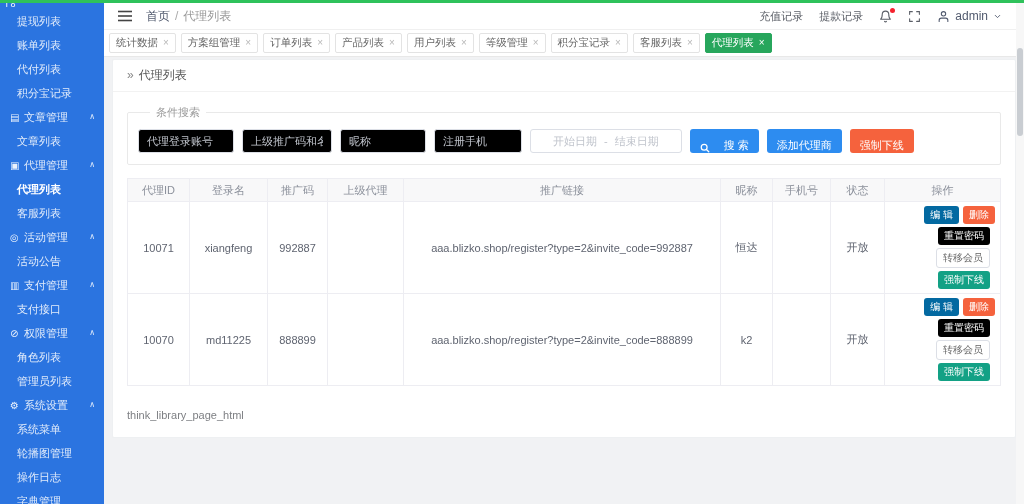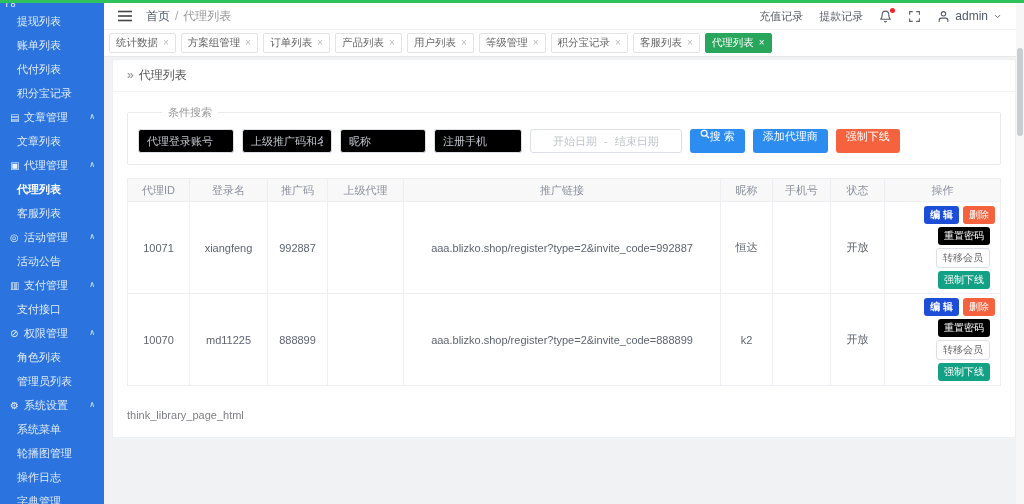--- a/index.html
+++ b/index.html
@@ -37,44 +37,44 @@
   .tab.active { background:#27a65c; border-color:#27a65c; color:#fff; }
   .tab.active .x { color:#fff; }
 
   .content { flex:1; background:#f1f2f4; padding:2px 0 0 8px; overflow:hidden; }
   .card { background:#fff; border:1px solid #eef0f2; border-radius:2px; }
   .card-head { padding:7px 14px; font-size:12px; color:#555; border-bottom:1px solid #f2f2f2; }
   .card-head .marker { color:#888; margin-right:5px; }
 
   
   fieldset.filter { border:1px solid #e9e9e9; border-radius:2px; margin:13px 14px 11px; padding:9px 10px 11px; }
-  fieldset.filter legend { font-size:11px; color:#999; padding:0 6px; margin-left:24px; }
+  fieldset.filter legend { font-size:11px; color:#999; padding:0 6px; margin-left:12px; }
   .filter-row { display:flex; align-items:center; gap:8px; }
   .f-input { height:24px; border:1px solid #dcdfe6; border-radius:3px; font-size:11px; padding:0 8px; color:#606266; outline:none; background:#000000; }
   .f-input::placeholder { color:#c0c4cc; }
   .w1{width:96px}.w2{width:90px}.w3{width:86px}.w4{width:88px}
   .date-box { height:24px; border:1px solid #dcdfe6; border-radius:3px; font-size:11px; color:#c0c4cc; display:flex; align-items:center; gap:7px; padding:0 22px; background:#fff; cursor:text; }
-  .btn { height:24px; border:none; border-radius:3px; font-size:11px; color:#fff; padding:0 10px; display:flex; align-items:flex-start; gap:0; cursor:pointer; font-family:inherit; }
+  .btn { height:24px; border:none; border-radius:3px; font-size:11px; color:#fff; padding:0 10px; display:flex; align-items:flex-end; gap:14px; cursor:pointer; font-family:inherit; }
   .btn-search,.btn-add { background:#2d8cf0; }
   .btn-force { background:#f5623d; }
 
   
   table.agent-table { border-collapse:collapse; margin:13px 14px; width:calc(100% - 28px); font-size:11px; table-layout:fixed; }
   .agent-table th, .agent-table td { border:1px solid #ededf2; text-align:center; overflow:hidden; }
   .agent-table th { background:#f8f8f9; color:#8b909b; font-weight:normal; height:23px; }
   .agent-table td { color:#5f6470; }
   .agent-table tbody tr:nth-child(1) td { height:78px; }
   .agent-table tbody tr:nth-child(2) td { height:72px; }
   .status-cell { color:#2ba24c; }
   .link-cell { color:#55585f; }
 
   .actions { display:flex; flex-direction:column; align-items:flex-end; gap:3px; padding:4px 5px 4px 0; }
   .actions .line1 { display:flex; gap:4px; }
   .sbtn { font-size:10px; border-radius:3px; padding:3px 6px; color:#fff; border:none; cursor:pointer; white-space:nowrap; font-family:inherit; line-height:1.2; }
-  .sbtn-edit { background:#1d4ed8;font-weight:bold; }
+  .sbtn-edit { background:#0369a1; }
   .sbtn-del { background:#f5623d; }
   .sbtn-reset { background:#000000; margin-right:5px; }
   .sbtn-transfer { background:#fff; color:#666; border:1px solid #dcdfe6; margin-right:5px; }
   .sbtn-offline { background:#13a185; margin-right:5px; }
 
   .footer-text { font-size:11px; color:#7d7f83; padding:10px 14px 16px; }
 
   
   .page-scroll { position:absolute; right:0; top:0; bottom:0; width:8px; background:#f7f7f7; z-index:80; }
   .page-scroll .thumb { position:absolute; top:48px; left:1px; width:6px; height:88px; background:#c9cdd2; border-radius:3px; }

